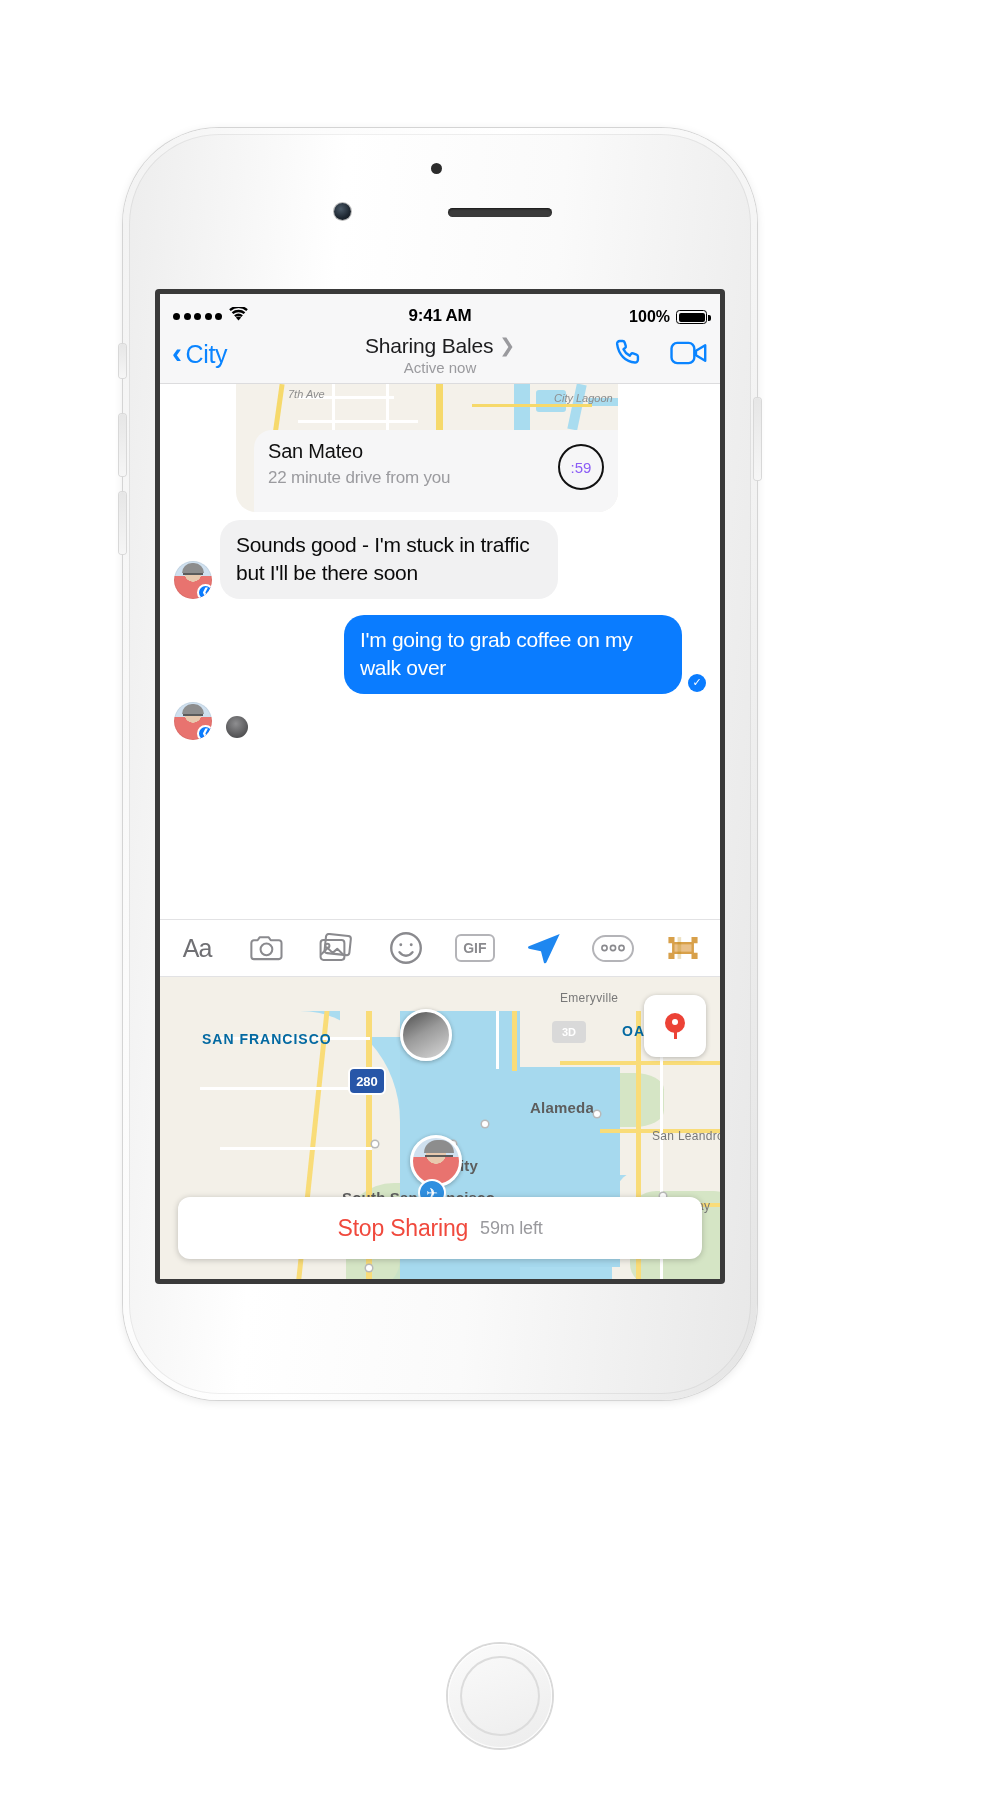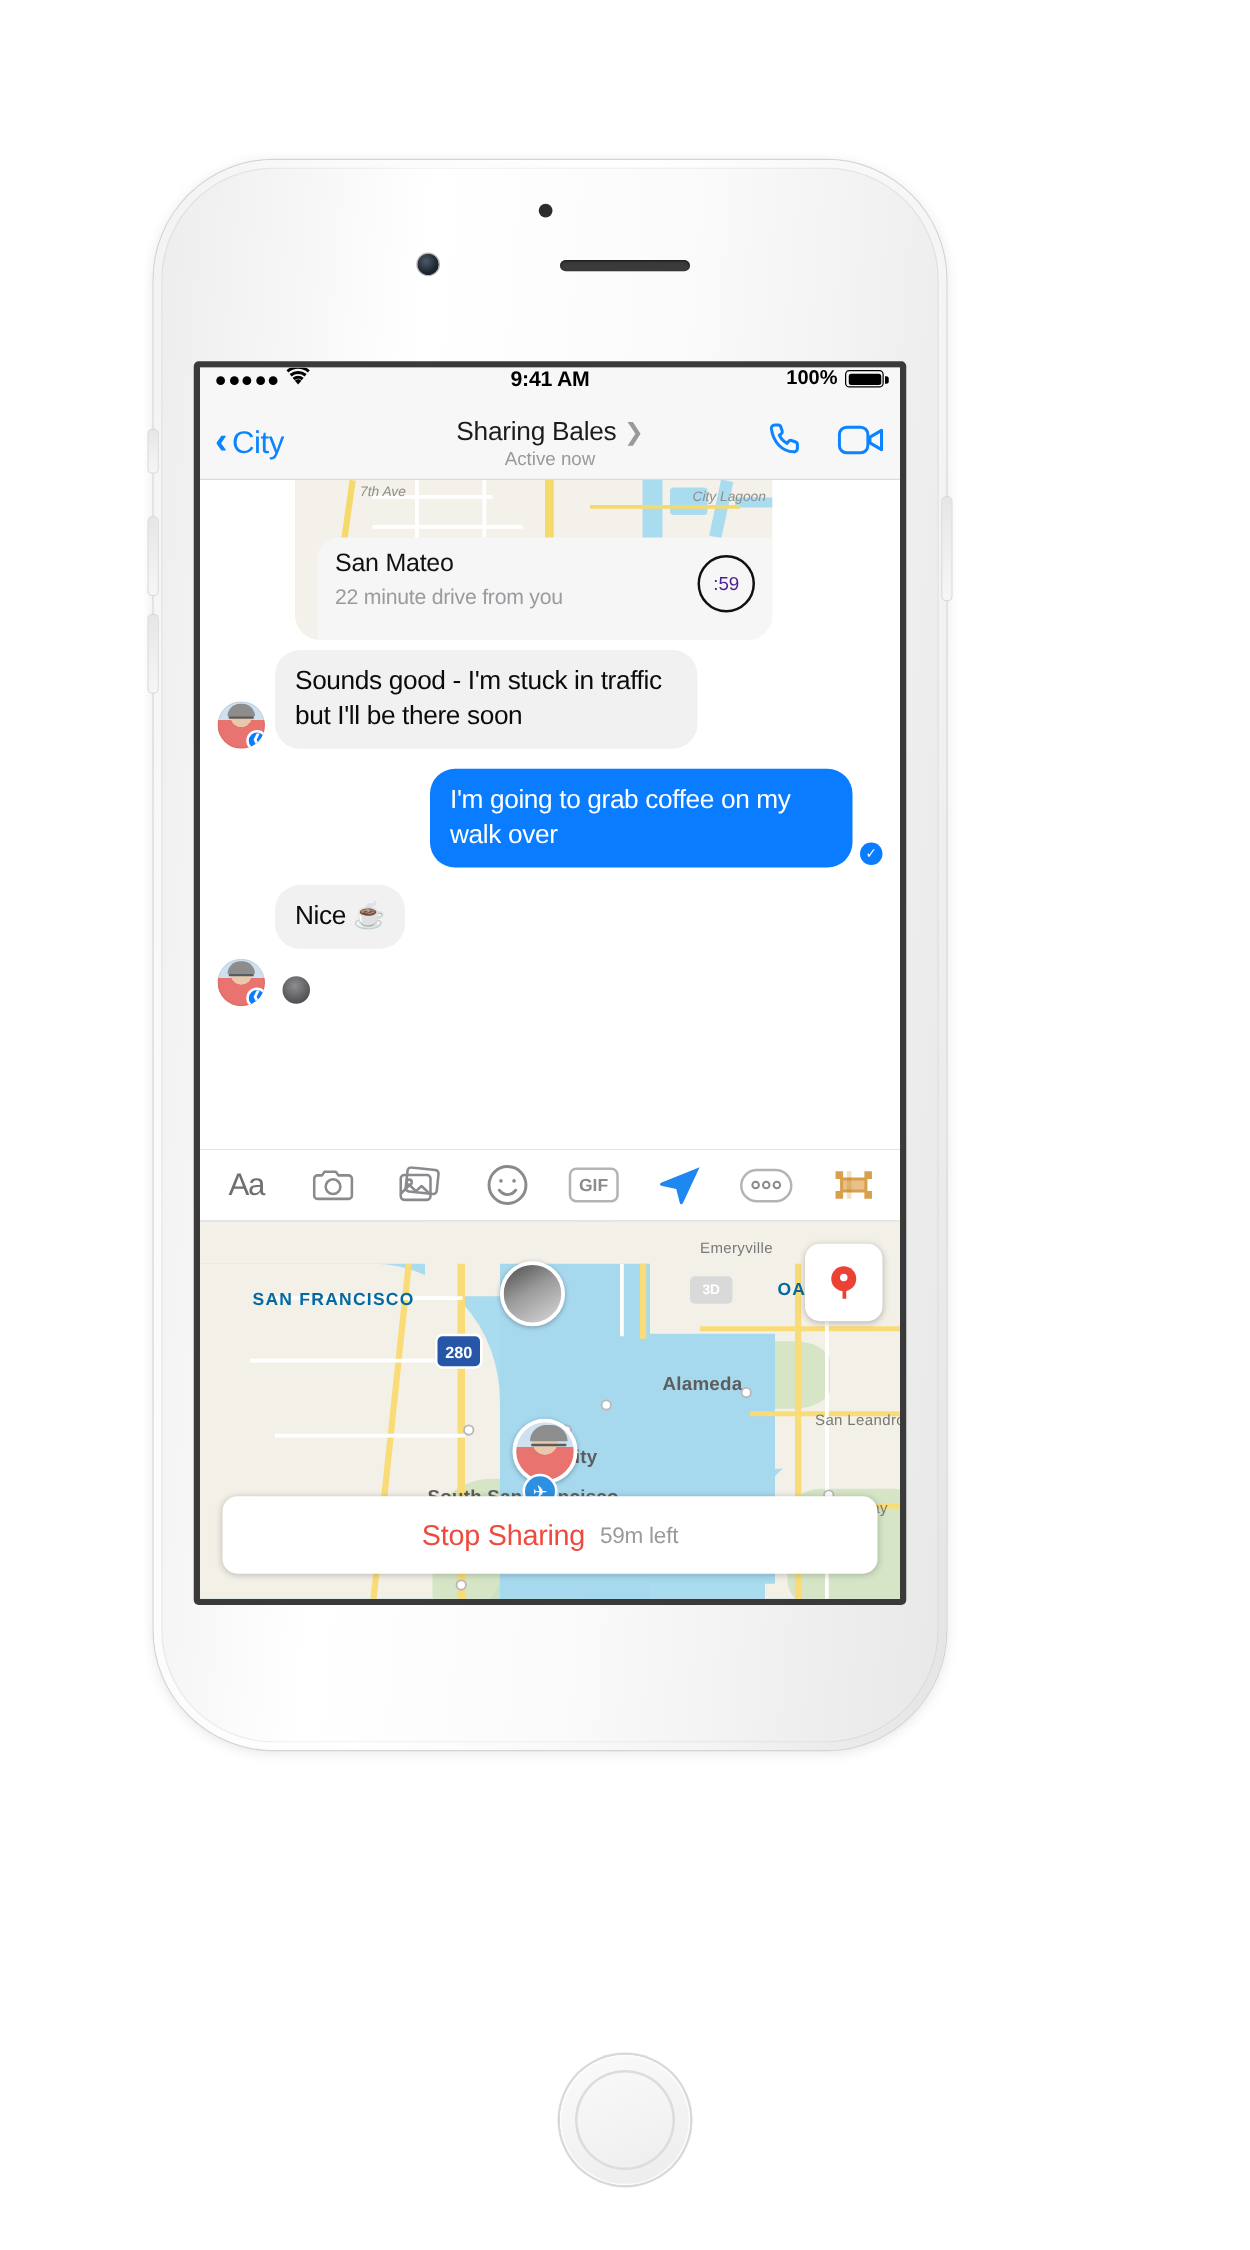--- a/index.html
+++ b/index.html
@@ -78,21 +78,21 @@
     width:100%; height:100%;
     background:#ffffff;
     overflow:hidden;
   }
 
   
   #statusbar {
     position:relative;
     height:32px;
     background:#f7f7f8;
-    display:flex; align-items:flex-start;
+    display:flex; align-items:flex-end;
     padding:0 13px;
     font-size:16px; font-weight:bold; color:#000;
   }
   #sb-left  { display:flex; align-items:center; gap:6px; flex:1; }
   #sb-dots  { display:flex; gap:3.5px; }
   #sb-dots i { width:7px; height:7px; border-radius:50%; background:#000; display:block; }
   #sb-center{ position:absolute; left:0; right:0; text-align:center; font-size:17px; letter-spacing:-.2px; }
   #sb-right { display:flex; align-items:center; gap:6px; margin-left:auto; position:relative; z-index:2; }
   #battery-pct { font-size:16px; font-weight:bold; }
   .batt-shell { width:31px; height:14px; border:1.6px solid #000; border-radius:3.5px; position:relative; }
@@ -149,21 +149,21 @@
     padding:10px 14px;
     display:flex; align-items:flex-start;gap:12px;
   }
   #loc-texts { flex:1; }
   #loc-title { font-size:20px; color:#111; letter-spacing:-.2px; }
   #loc-sub   { font-size:17px; color:#9b9b9f; margin-top:5px; letter-spacing:-.2px; }
   #loc-timer {
     width:46px; height:46px; border-radius:50%;
     border:2.5px solid #111;
     display:flex; align-items:center; justify-content:center;
-    font-size:15px; color:#4c1d95; background:#f6f6f7;
+    font-size:15px; color:#8b5cf6; background:#f6f6f7;
     margin-top:4px;
   }
 
   
   .row { display:flex; align-items:flex-end; padding:0 14px; margin-top:10px; }
   .row.out { justify-content:flex-end; }
   .bubble {
     max-width:338px;
     border-radius:20px;
     padding:11px 16px 12px;
@@ -404,24 +404,20 @@
         <span class="badge">❰</span>
       </div>
       <div class="bubble in">Sounds good - I'm stuck in traffic but I'll be there soon</div>
     </div>
 
     <div class="row out" style="margin-top:16px">
       <div class="bubble out">I'm going to grab coffee on my walk over</div>
       <div class="seen-check">✓</div>
     </div>
 
-    <div class="row" style="margin-top:14px">
-      <div class="spacer-av"></div>
-      <div class="bubble in">Nice ☕</div>
-    </div>
 
     <div class="row" style="margin-top:8px">
       <div class="avatar">
         <span class="hair"></span>
         <span class="glass"></span>
         <span class="badge">❰</span>
       </div>
       <div class="seen-av"></div>
     </div>
   </div>

